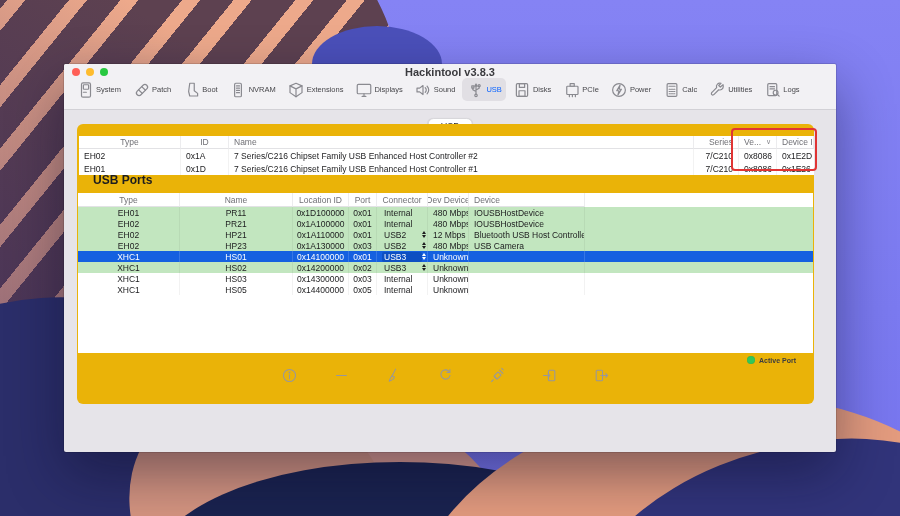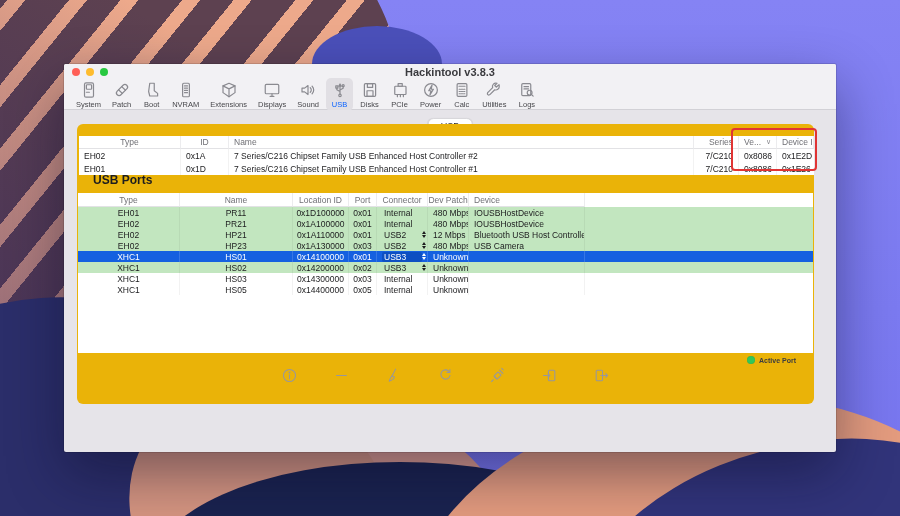--- a/index.html
+++ b/index.html
@@ -36,21 +36,21 @@
   .win-header { position:absolute; left:0; top:0; width:100%; height:46px;
                 background:#f2f1f4; border-bottom:1px solid #d2d1d6; }
   .traffic { position:absolute; left:8px; top:4px; display:flex; gap:6px; }
   .tl { width:8px; height:8px; border-radius:50%; }
   .tl.red{background:#ff5f57;} .tl.yellow{background:#febc2e;} .tl.green{background:#28c840;}
   .win-title { position:absolute; left:0; top:2px; width:100%; text-align:center;
                font-size:11px; font-weight:bold; color:#3a3a3e; }
 
   
   .toolbar { position:absolute; left:8px; top:14px; display:flex; align-items:flex-end; gap:3px; }
-  .tb-item { display:flex; flex-direction:column; align-items:center; gap:1px;
+  .tb-item { display:flex; flex-direction:row; align-items:center; gap:1px;
              padding:2px 4px 2px; border-radius:5px; cursor:default; }
   .tb-item.selected { background:#e1dfe4; }
   .tb-icon { width:19px; height:19px; display:flex; align-items:center; justify-content:center; }
   .tb-icon svg { width:18px; height:18px; stroke:#8a8a90; fill:none; stroke-width:1.6;
                  stroke-linecap:round; stroke-linejoin:round; }
   .tb-label { font-size:7.5px; color:#47474b; white-space:nowrap; }
   .tb-item.selected .tb-label { color:#0a63ff; }
 
   
   .content { position:absolute; left:0; top:46px; width:100%; height:312px; background:#e6e4e9; }
@@ -311,21 +311,21 @@
 
         <div class="section-title">USB Ports</div>
 
         <div class="tbl t2" id="table2">
             <div class="trow hdr">
               <div class="tcell al-c">Type</div>
               <div class="tcell al-c">Name</div>
               <div class="tcell al-c">Location ID</div>
               <div class="tcell al-c">Port</div>
               <div class="tcell al-c">Connector</div>
-              <div class="tcell al-c">Dev Patch</div>
+              <div class="tcell al-c">Dev Device</div>
               <div class="tcell al-l">Device</div>
             </div>
             <div class="trow body state-active">
               <div class="tcell al-c">EH01</div>
               <div class="tcell al-c">PR11</div>
               <div class="tcell al-c">0x1D100000</div>
               <div class="tcell al-c">0x01</div>
               <div class="tcell al-l">
                 <span class="connector-pill">
                   <span>Internal</span>

